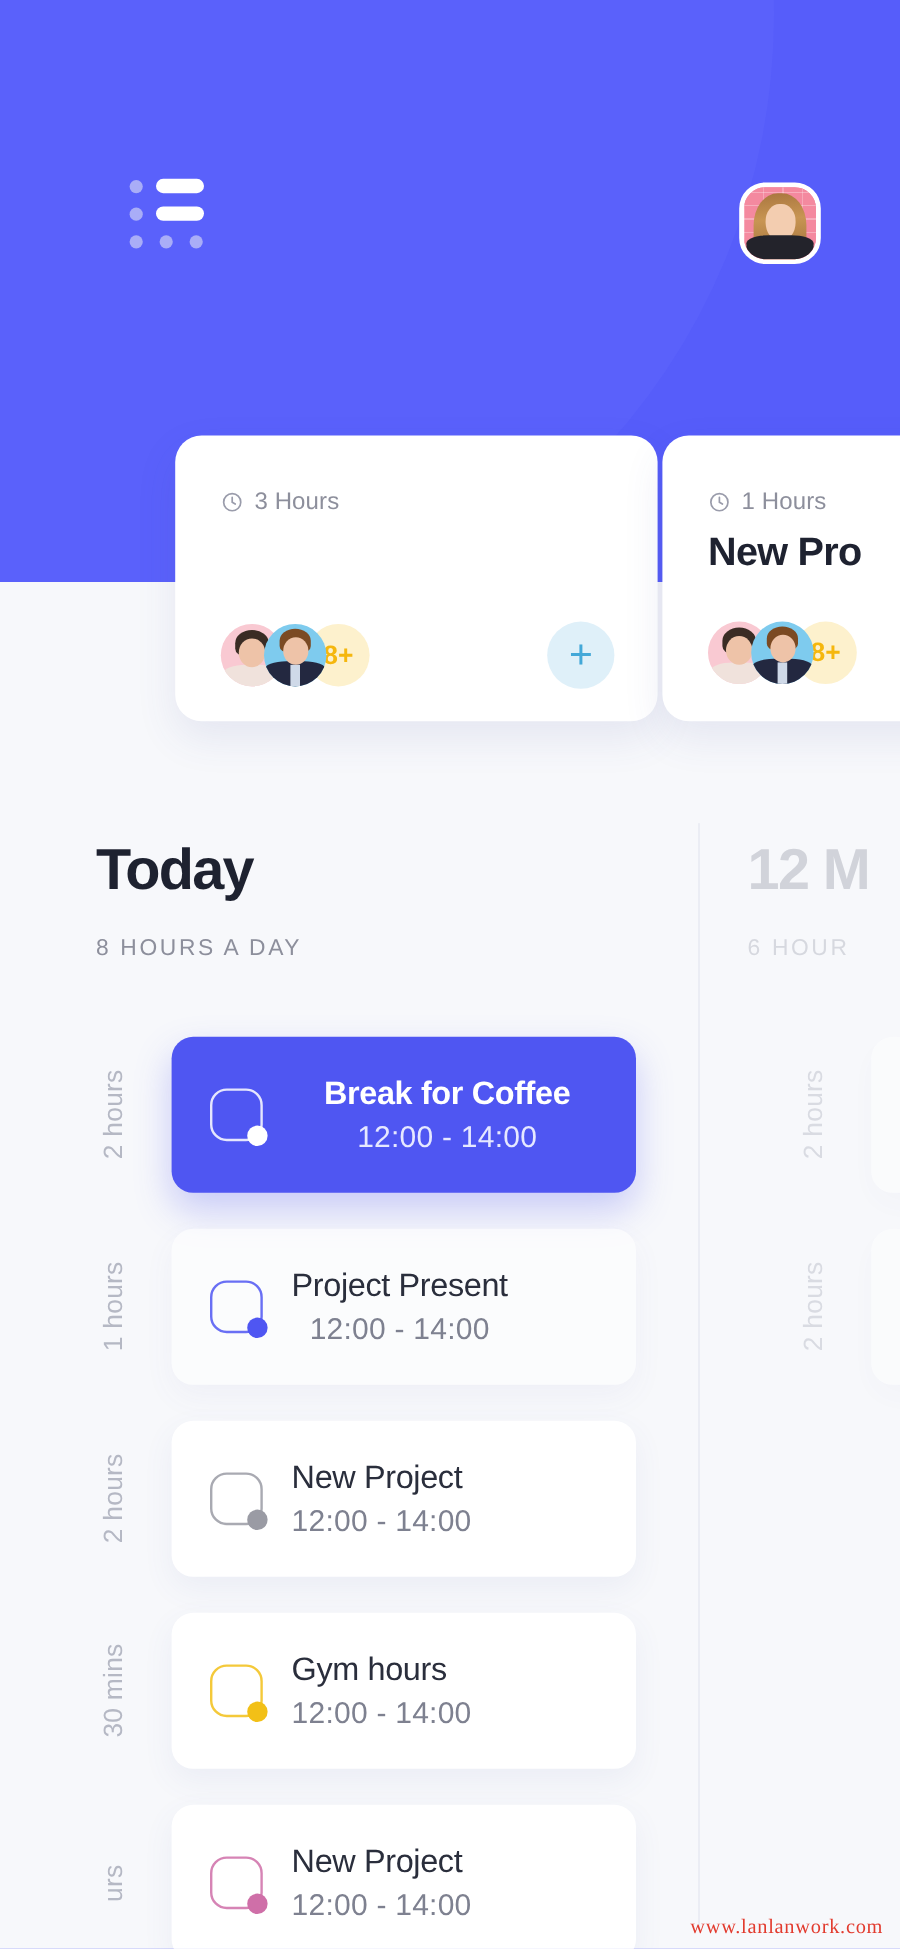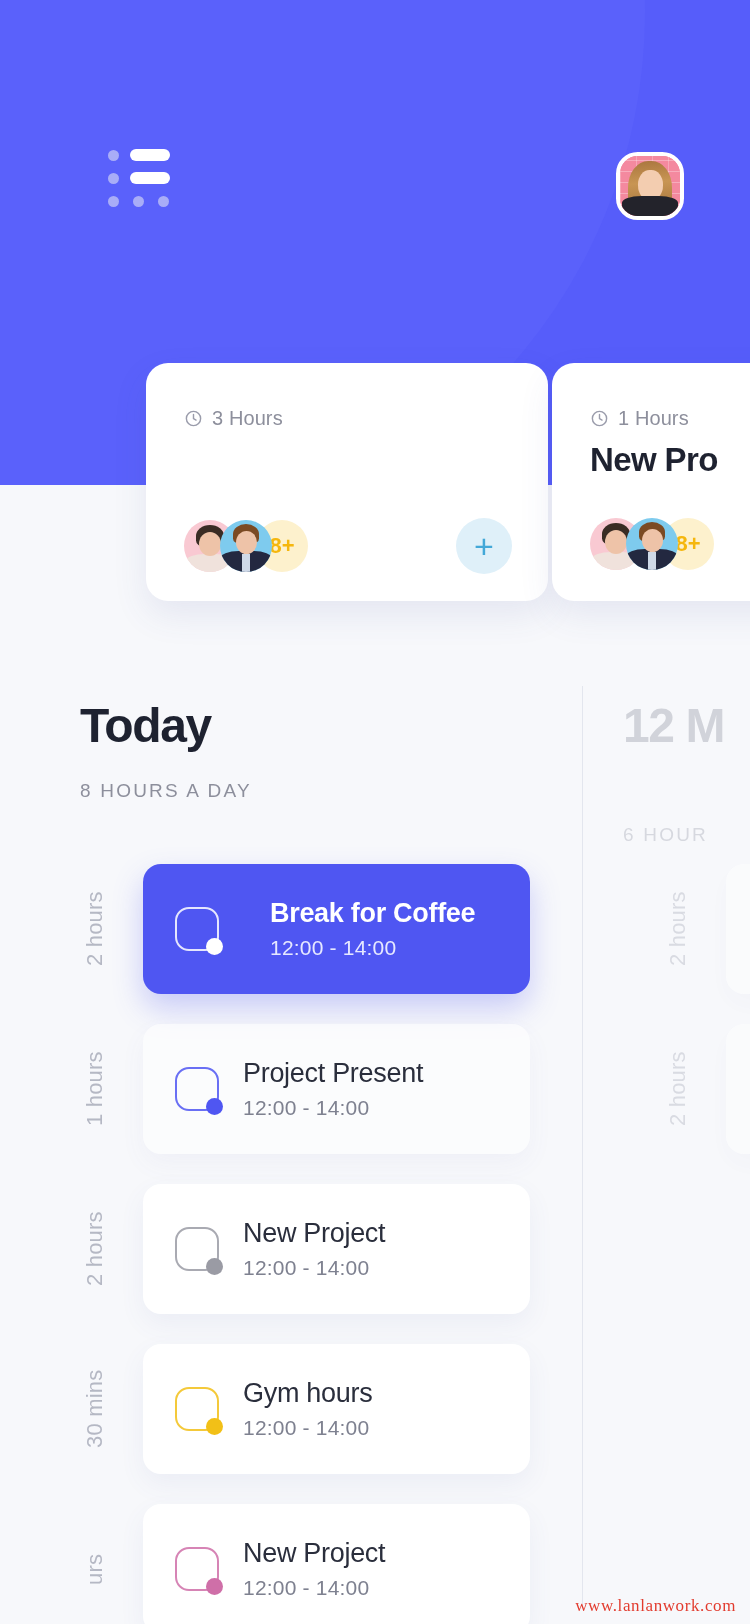--- a/index.html
+++ b/index.html
@@ -165,21 +165,21 @@
     position:absolute; left:80px; top:108px;
     font-size:48px; font-weight:700; letter-spacing:-1.4px;
     color:#1e2230; white-space:nowrap;
   }
   .panel-next .p-title { left:40px; color:#a5a8b3; }
   .p-sub {
     position:absolute; left:80px; top:190px;
     font-size:19px; font-weight:400; letter-spacing:2.2px;
     color:#8d8f9c; white-space:nowrap;
   }
-  .panel-next .p-sub { left:40px; color:#b0b3be;margin-top:44px; }
+  .panel-next .p-sub { left:40px; color:#b0b3be; }
 
   .tasks { position:absolute; left:0; top:260px; width:100%; }
   .task-row {
     position:relative; height:158px; margin-bottom:2px;
   }
   .dur {
     position:absolute; left:78px; top:0; height:158px; width:34px;
     display:flex; align-items:center; justify-content:center;
     color:#b5b8c4; font-size:22px; letter-spacing:.2px;
     writing-mode:vertical-rl; transform:rotate(180deg);
@@ -210,21 +210,21 @@
     border:2px solid currentColor; border-radius:14px;
     opacity:.85;
   }
   .chk .pip {
     position:absolute; right:-4px; bottom:-4px;
     width:17px; height:17px; border-radius:50%;
     background:currentColor;
   }
   .t-texts { display:flex; flex-direction:column; gap:7px; }
   .t-name { font-size:27px; font-weight:400; color:#2a2e3c; letter-spacing:-.3px; }
-  .t-time { font-size:21px; color:#7e8190; letter-spacing:.2px; }
+  .t-time { font-size:25px; color:#7e8190; letter-spacing:.2px;text-align:center; }
   .task-card.active .t-name { color:#ffffff; font-weight:600; }
   .task-card.active .t-time { color:#e6e8ff; }
 
   
   .nx-card {
     position:absolute; left:143px; width:330px; height:130px;
     background:#ffffff; border-radius:18px;
     box-shadow:0 10px 26px rgba(90,100,170,.06);
   }
 

